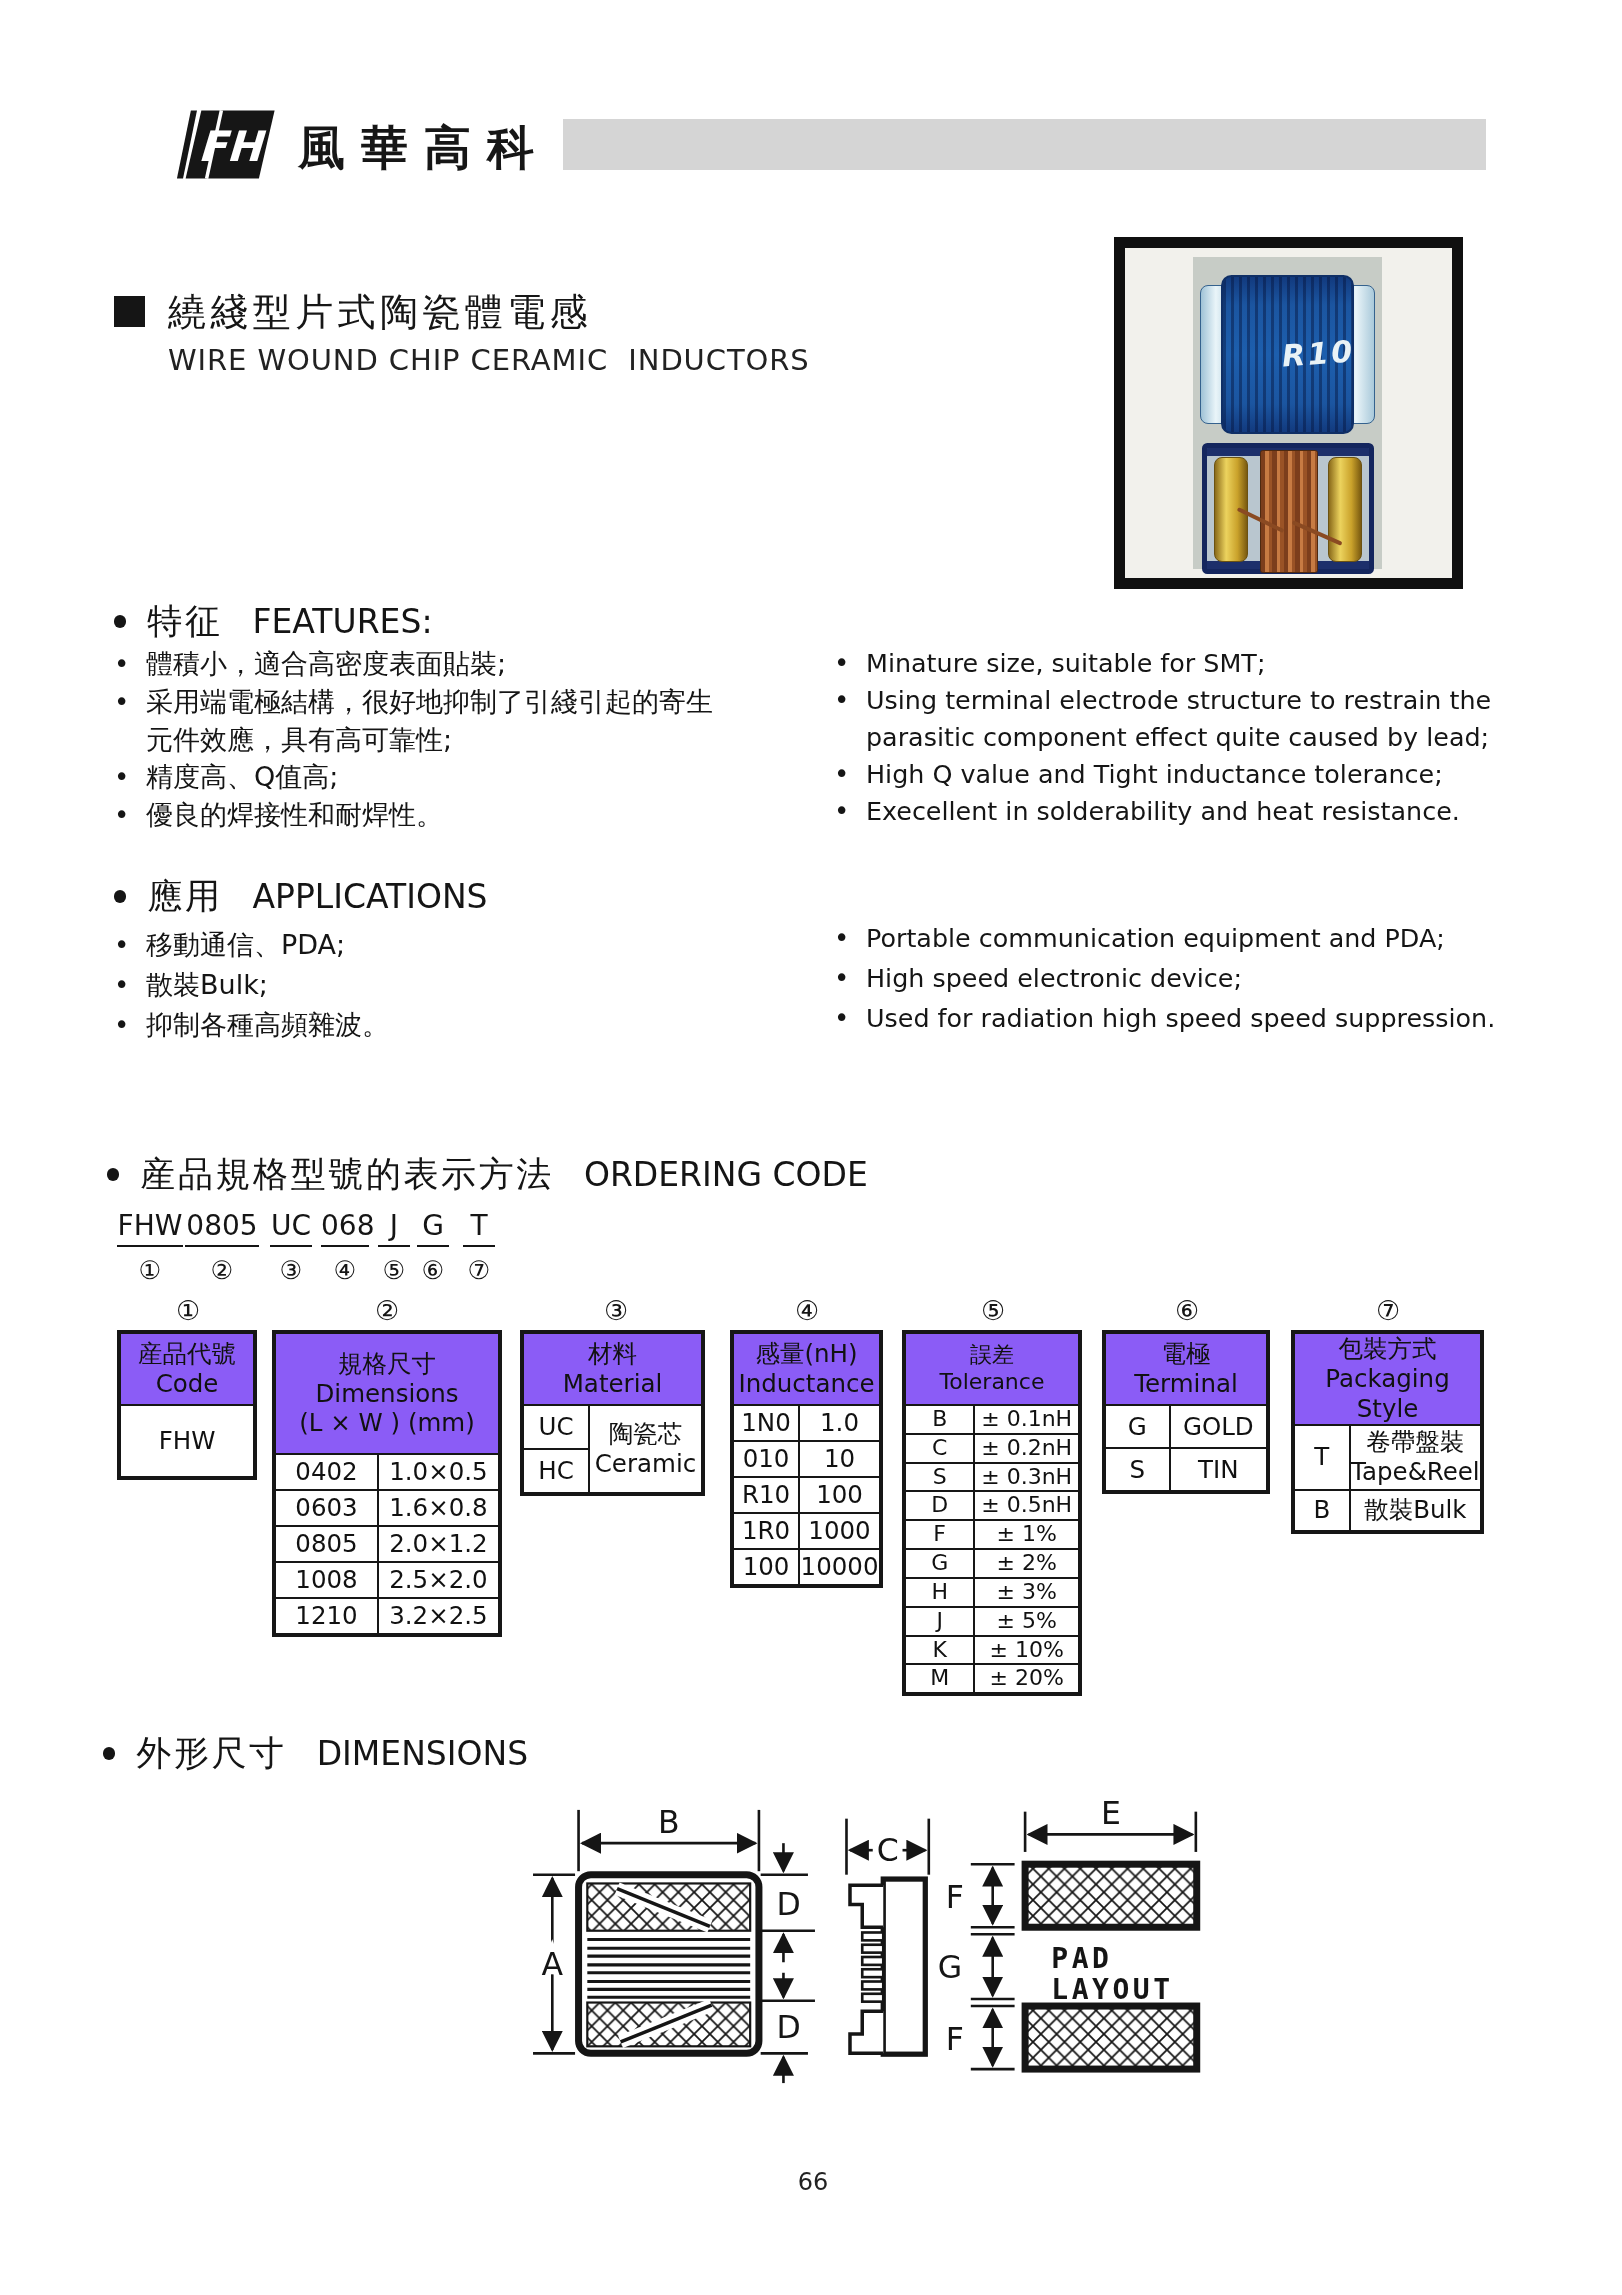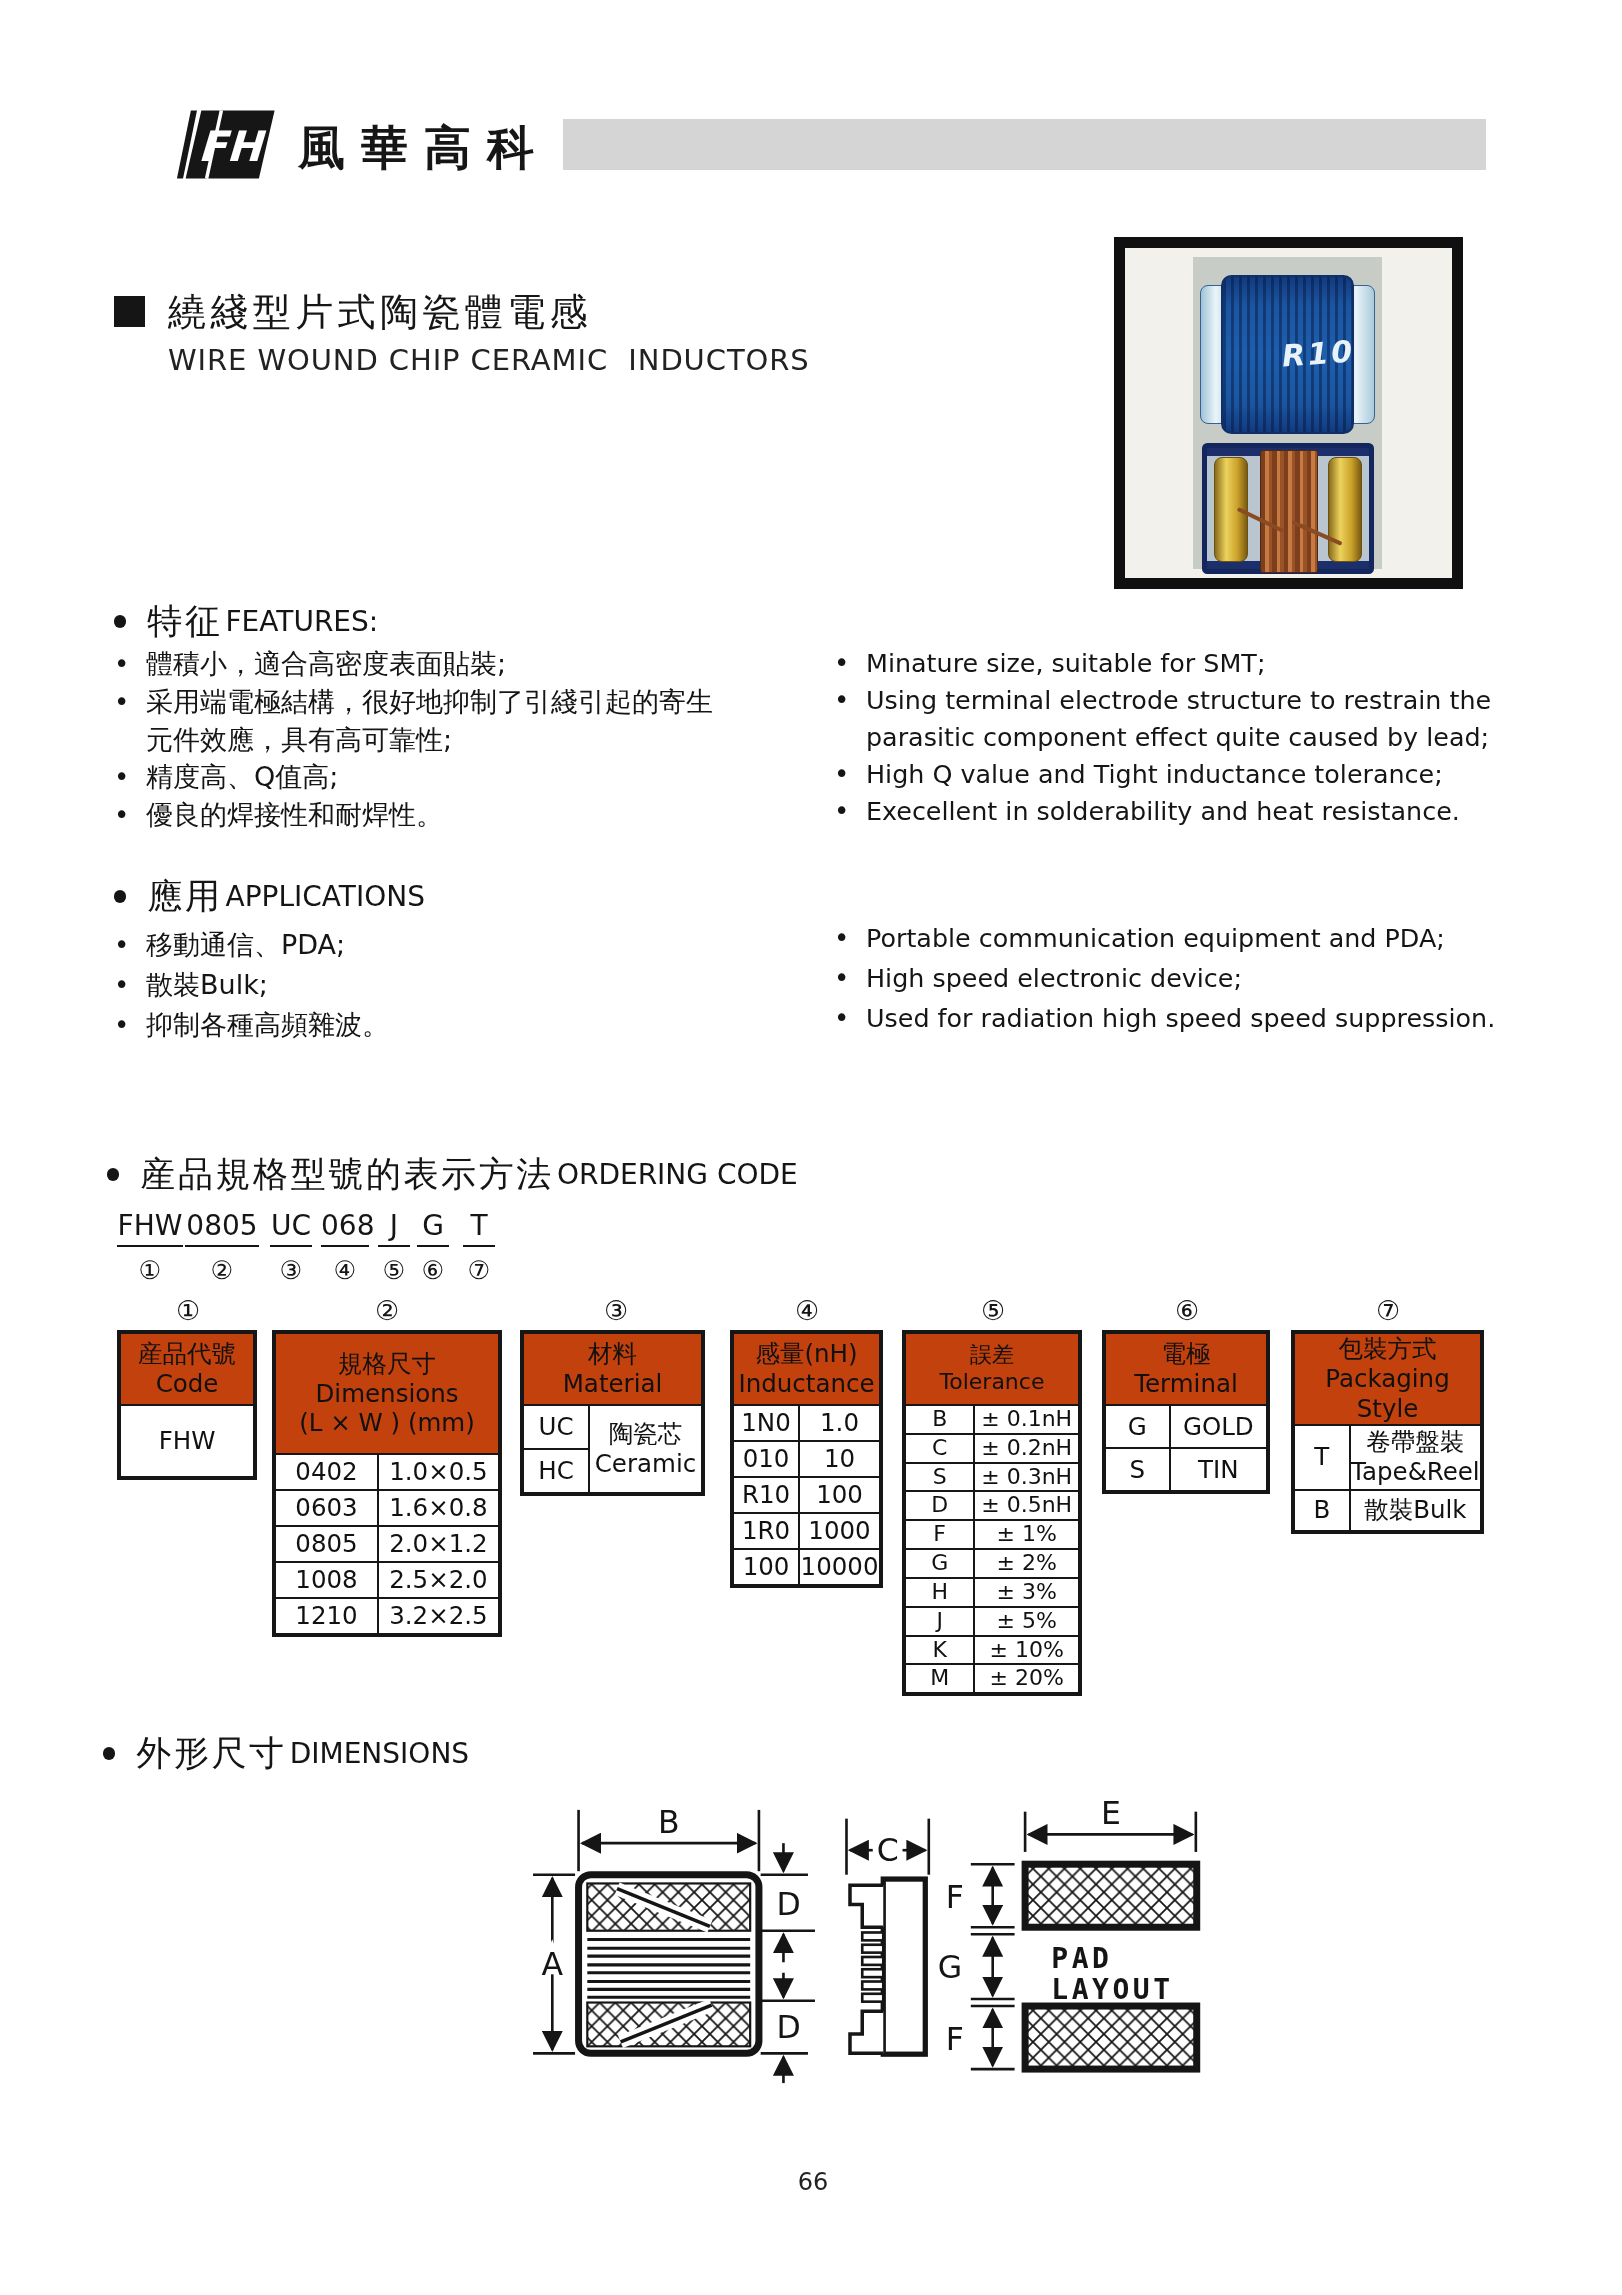--- a/index.html
+++ b/index.html
@@ -13,21 +13,21 @@
 
   
   .sq{background:#151515;}
   .t-zh{font-size:38px;letter-spacing:4.4px;color:#161616;white-space:nowrap;}
   .t-en{font-size:29px;letter-spacing:0.9px;color:#222;white-space:pre;}
 
   
   .shead{display:flex;align-items:center;white-space:nowrap;}
   .hdot{width:12.3px;height:12.3px;border-radius:50%;background:#151515;margin-right:21px;flex:none;}
   .hzh{font-size:35px;letter-spacing:2.6px;}
-  .hen{font-size:28px;margin-left:3px;}
+  .hen{font-size:33px;margin-left:30px;}
 
   
   .list{width:561px;}
   .li{display:flex;align-items:baseline;}
   .dot{flex:none;width:32px;font-size:26px;}
   .lt{white-space:nowrap;}
   .l-zh .li{line-height:37px;font-size:27px;}
   .l-en .li{line-height:37px;font-size:25.4px;}
   .l-azh .li{line-height:39px;font-size:27px;}
   .l-aen .li{line-height:40px;font-size:25.4px;}
@@ -43,21 +43,21 @@
   .cp:nth-of-type(4){left:204px;width:48px}
   .cp:nth-of-type(5){left:261px;width:32px}
   .cp:nth-of-type(6){left:300px;width:32px}
   .cp:nth-of-type(7){left:346px;width:32px}
   .cnum{width:30px;text-align:center;font-size:27px;}
 
   
   .tbl table{width:100%;border-collapse:collapse;table-layout:fixed;border:4.4px solid #161616;}
   .tbl td{border:2.2px solid #161616;text-align:center;vertical-align:middle;color:#111;
           padding:0;font-size:24.5px;line-height:1.22;overflow:hidden;}
-  .tbl .hd td{background:#c2410c;}
+  .tbl .hd td{background:#8b5cf6;}
   .t-tol tbody td{height:26px;font-size:22px;}
   .t-dim tbody td{height:34px;}
   .t-ind tbody td{height:34px;}
   .t-term tbody td{height:41px;}
 
   
   .pframe{background:#101010;}
   .pmat{position:absolute;left:11.4px;top:11.4px;right:11.4px;bottom:11.4px;background:#f2f1ec;}
   .parea{position:absolute;background:#c7ccc6;}
   .chipbody{position:absolute;left:21px;right:21px;top:0;bottom:0;border-radius:10.5px;border:2.6px solid #0f2f66;

